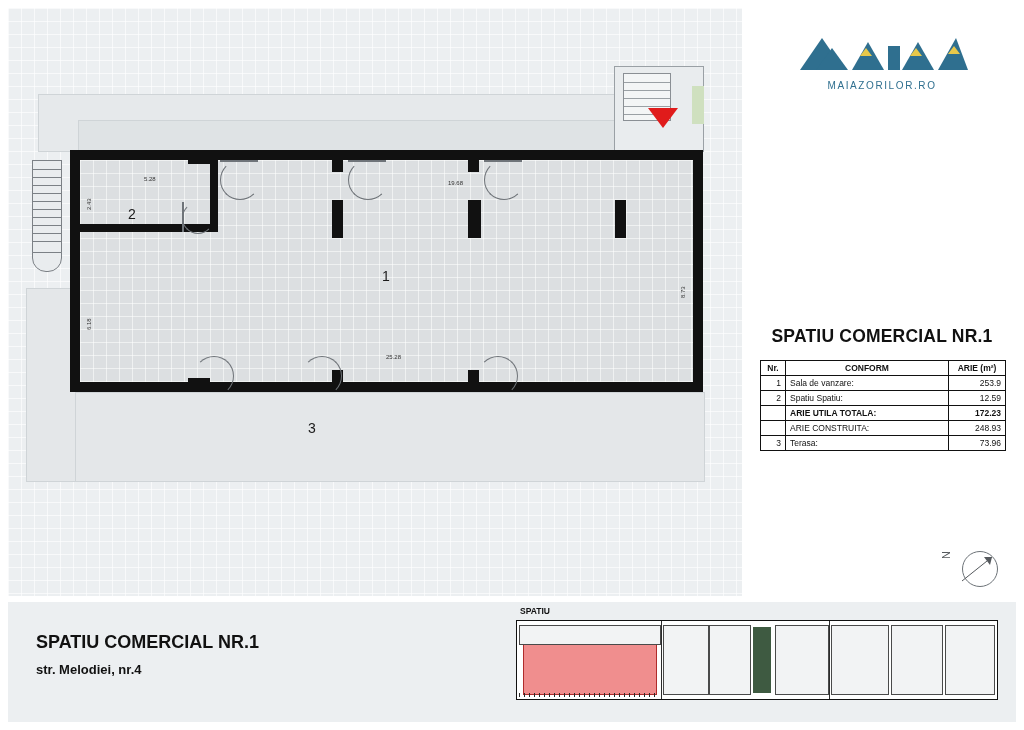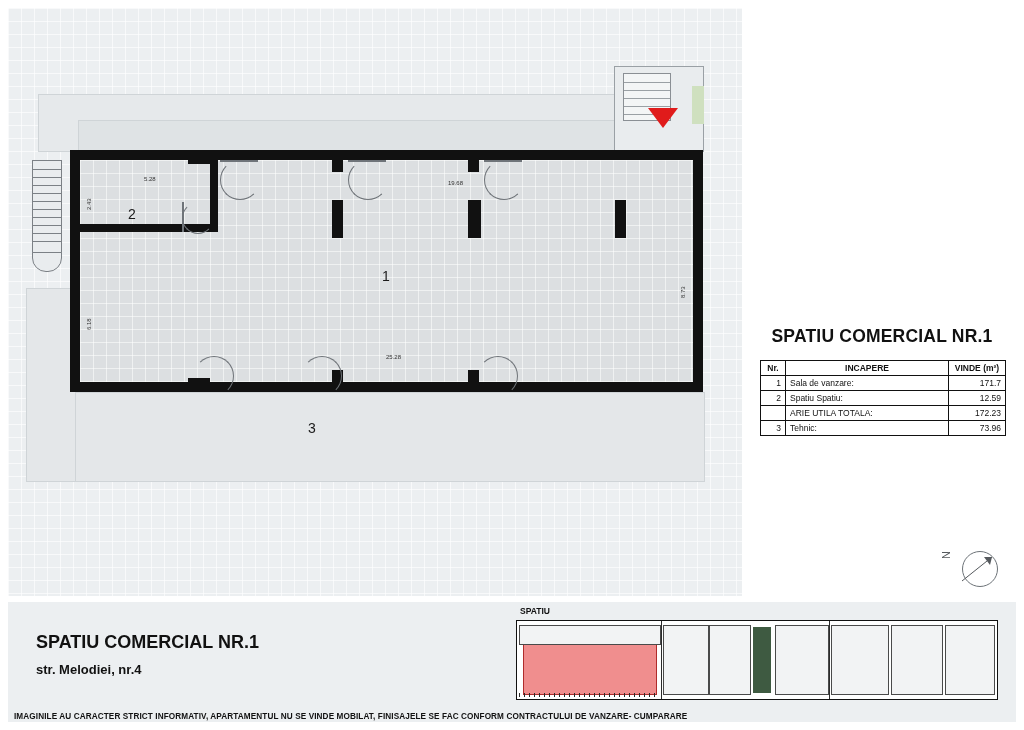--- a/index.html
+++ b/index.html
@@ -183,21 +183,21 @@
     color: #111;
   }
   #area-table th, #area-table td {
     border: 1px solid #111;
     padding: 2px 4px;
     font-weight: normal;
   }
   #area-table th { text-align: center; font-weight: bold; font-size: 8.5px; }
   #area-table td.nr { width: 16px; text-align: right; }
   #area-table td.val { width: 48px; text-align: right; }
-  #area-table tr.total td { font-weight: normal; }
+  #area-table tr.total td { font-weight: bold; }
   
   #compass {
     position: absolute;
     left: 190px; top: 525px;
     width: 70px; height: 60px;
   }
   #compass-circle {
     position: absolute;
     left: 24px; top: 18px;
     width: 34px; height: 34px;
@@ -364,50 +364,69 @@
       <div class="dim vert" style="left:16px; top:60px;">2.43</div>
       <div class="dim vert" style="left:16px; top:180px;">6.18</div>
       <div class="dim vert" style="left:610px; top:148px;">8.73</div>
     </div>
 
     <div class="room-num" style="left:300px; top:412px;">3</div>
   </div>
 
   <div id="right-panel">
 
+    <div id="logo-block">
+      <svg id="logo-mark" width="172" height="46" viewBox="0 0 172 46">
+        <polygon points="4,42 26,10 48,42" fill="#2f6f8f"></polygon>
+        <polygon points="20,42 36,20 52,42" fill="#2f6f8f"></polygon>
+        <polygon points="56,42 72,14 88,42" fill="#2f6f8f"></polygon>
+        <rect x="92" y="18" width="12" height="24" fill="#2f6f8f"></rect>
+        <polygon points="106,42 122,14 138,42" fill="#2f6f8f"></polygon>
+        <polygon points="142,42 160,10 172,42" fill="#2f6f8f"></polygon>
+        <polygon points="64,28 70,20 76,28" fill="#e8c84a"></polygon>
+        <polygon points="114,28 120,20 126,28" fill="#e8c84a"></polygon>
+        <polygon points="152,26 158,18 164,26" fill="#e8c84a"></polygon>
+      </svg>
+      <div id="logo-sub">MAIAZORILOR.RO</div>
+    </div>
 
     <div id="panel-title">SPATIU COMERCIAL  NR.1</div>
 
     <table id="area-table">
       <thead>
         <tr>
           <th>Nr.</th>
-          <th>INCAPERE</th>
-          <th>VINDE (m²)</th>
+          <th>CONFORM</th>
+          <th>ARIE (m²)</th>
         </tr>
       </thead>
       <tbody>
         <tr>
           <td class="nr">1</td>
           <td>Sala de vanzare:</td>
-          <td class="val">171.7</td>
+          <td class="val">253.9</td>
         </tr>
         <tr>
           <td class="nr">2</td>
           <td>Spatiu Spatiu:</td>
           <td class="val">12.59</td>
         </tr>
         <tr class="total">
           <td class="nr"></td>
           <td>ARIE UTILA TOTALA:</td>
           <td class="val">172.23</td>
         </tr>
         <tr>
+          <td class="nr"></td>
+          <td>ARIE CONSTRUITA:</td>
+          <td class="val">248.93</td>
+        </tr>
+        <tr>
           <td class="nr">3</td>
-          <td>Tehnic:</td>
+          <td>Terasa:</td>
           <td class="val">73.96</td>
         </tr>
       </tbody>
     </table>
 
     <div id="compass">
       <div id="compass-circle"></div>
       <svg width="70" height="60" viewBox="0 0 70 60" style="position:absolute; left:0; top:0;">
         <line x1="24" y1="48" x2="54" y2="24" stroke="#55595d" stroke-width="1"></line>
         <polygon points="54,24 46,24 52,32" fill="#55595d"></polygon>
@@ -431,15 +450,14 @@
     <div id="kp-core"></div>
     <div class="kp-block" style="left:258px; top:4px; width:52px; height:68px;"></div>
     <div class="kp-block" style="left:314px; top:4px; width:56px; height:68px;"></div>
     <div class="kp-block" style="left:374px; top:4px; width:50px; height:68px;"></div>
     <div class="kp-block" style="left:428px; top:4px; width:48px; height:68px;"></div>
     <div class="kp-hatch" style="left:2px; top:72px; width:140px; height:4px;"></div>
     <div class="kp-line" style="left:144px; top:0; width:1px; height:78px;"></div>
     <div class="kp-line" style="left:312px; top:0; width:1px; height:78px;"></div>
   </div>
 
-  <div id="disclaimer">IMAGINILE AU CARACTER STRICT INFORMATIV, APARTAMENTUL NU SE VINDE MOBILAT, FINISAJELE SE FAC CONFORM CONTRACTULUI DE VANZARE- CUMPARARE</div>
 
 </div>
 
 </body></html>

